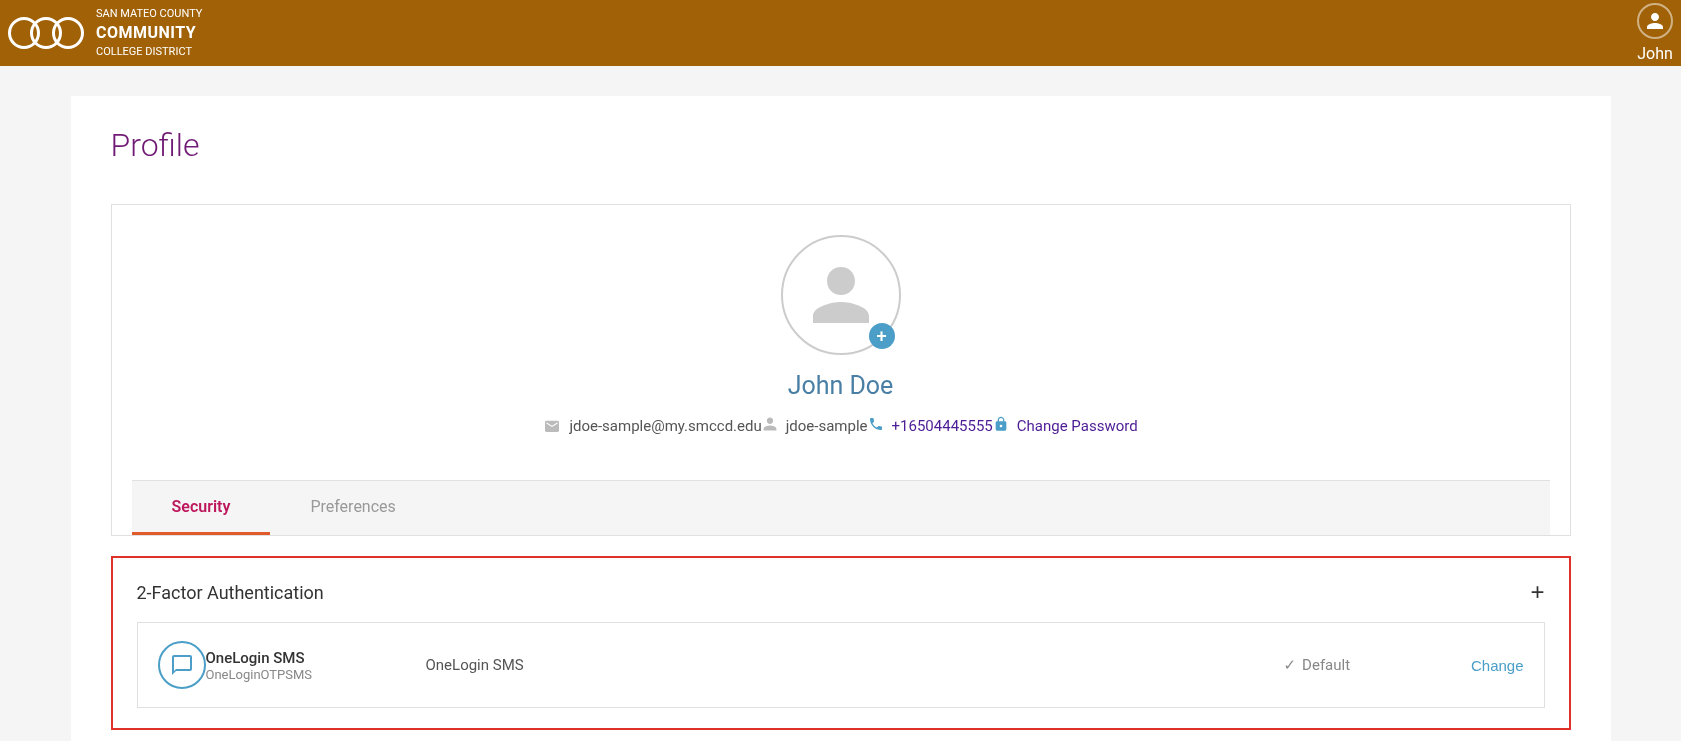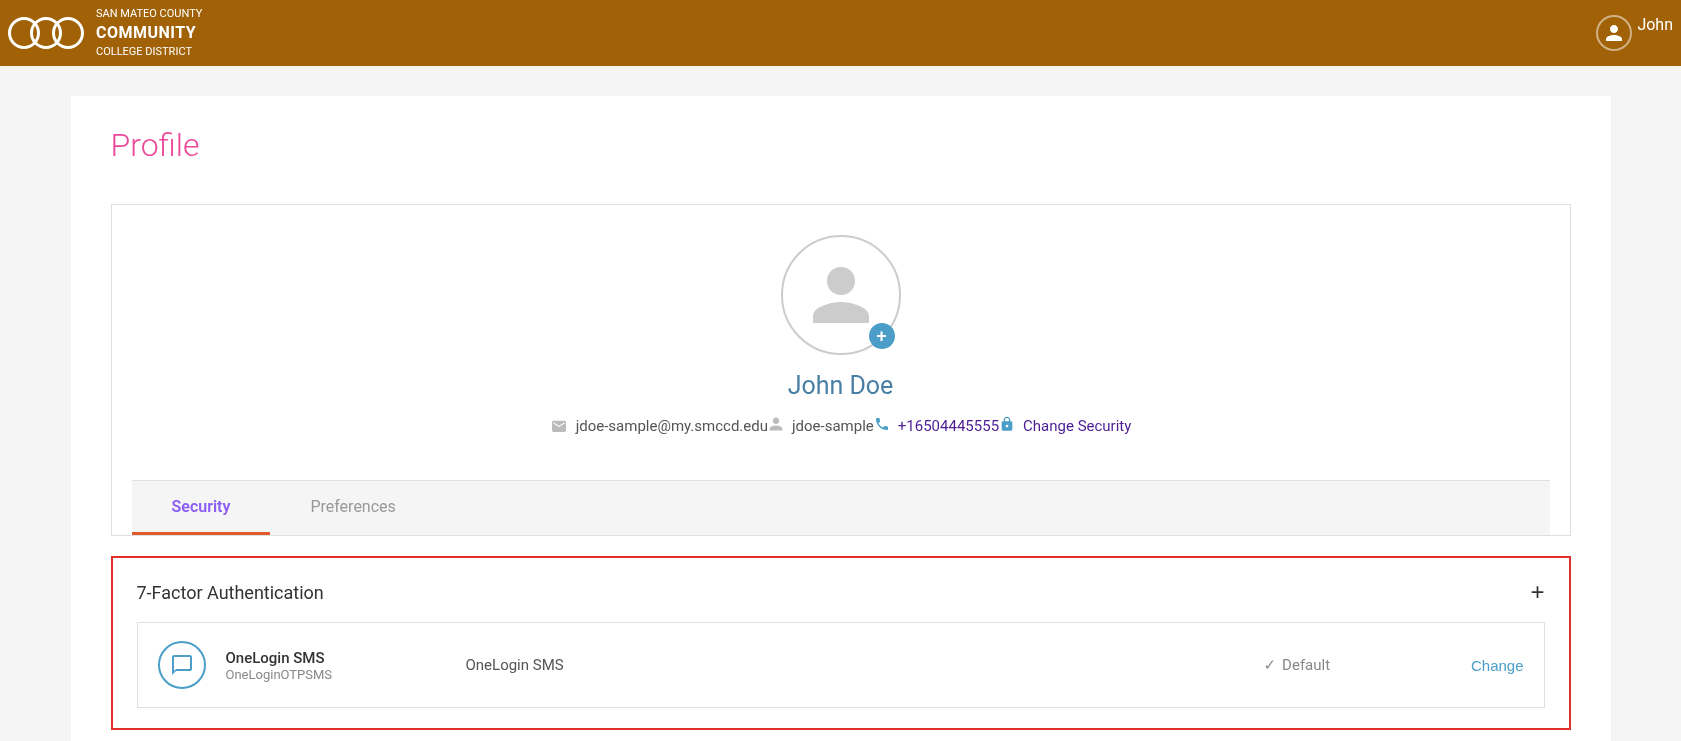--- a/index.html
+++ b/index.html
@@ -38,22 +38,24 @@
       font-weight: 400;
     }
     .logo-text strong {
       display: block;
       font-size: 16px;
       font-weight: 700;
       letter-spacing: 0.5px;
     }
     .header-user {
       display: flex;
+      align-items: center;
       gap: 5px;
       color: white;
+      flex-direction: column;
     }
     .header-avatar {
       width: 36px;
       height: 36px;
       border-radius: 50%;
       border: 2px solid rgba(255,255,255,0.5);
       display: flex;
       align-items: center;
       justify-content: center;
       color: white;
@@ -68,21 +70,21 @@
     .main {
       background: white;
       max-width: 1540px;
       margin: 30px auto;
       padding: 30px 40px;
     }
 
     .page-title {
       font-size: 32px;
       font-weight: 300;
-      color: #ec4899;
+      color: #701a75;
       margin-bottom: 20px;
     }
 
     .save-btn {
       position: absolute;
       top: 100px;
       right: 60px;
       background: #4a9ec7;
       color: white;
       border: none;
@@ -185,21 +187,21 @@
     }
     .tab {
       padding: 16px 40px;
       font-size: 16px;
       cursor: pointer;
       color: #999;
       border-bottom: 3px solid transparent;
       position: relative;
     }
     .tab.active {
-      color: #8b5cf6;
+      color: #be185d;
       font-weight: 600;
       border-bottom: 3px solid #e05a2b;
     }
 
     
     .section-card {
       border: 2px solid #e0302a;
       padding: 20px 24px;
       margin-bottom: 20px;
       background: white;
@@ -223,21 +225,20 @@
       color: #333;
       font-weight: 300;
     }
 
     
     .otp-row {
       border: 1px solid #e0e0e0;
       padding: 18px 20px;
       display: flex;
       align-items: center;
-      gap: 20px;
     }
     .otp-icon-wrap {
       width: 48px;
       height: 48px;
       border-radius: 50%;
       border: 2px solid #4a9ec7;
       display: flex;
       align-items: center;
       justify-content: center;
       flex-shrink: 0;
@@ -366,38 +367,38 @@
               </svg>
             </span>
             <span>+16504445555</span>
           </div>
           <div class="profile-info-item link-item">
             <span class="icon">
               <svg width="16" height="16" viewBox="0 0 24 24" fill="#4a9ec7">
                 <path d="M18 8h-1V6c0-2.76-2.24-5-5-5S7 3.24 7 6v2H6c-1.1 0-2 .9-2 2v10c0 1.1.9 2 2 2h12c1.1 0 2-.9 2-2V10c0-1.1-.9-2-2-2zm-6 9c-1.1 0-2-.9-2-2s.9-2 2-2 2 .9 2 2-.9 2-2 2zm3.1-9H8.9V6c0-1.71 1.39-3.1 3.1-3.1 1.71 0 3.1 1.39 3.1 3.1v2z"></path>
               </svg>
             </span>
-            <span>Change Security</span>
+            <span>Change Password</span>
           </div>
         </div>
       </div>
 
       <div class="tabs-bar">
         <div class="tab active">
           <span>Security</span>
         </div>
         <div class="tab">
           <span>Preferences</span>
         </div>
       </div>
     </div>
 
     <div class="section-card">
       <div class="section-header">
-        <span class="section-title">7-Factor Authentication</span>
+        <span class="section-title">2-Factor Authentication</span>
         <button class="add-btn">+</button>
       </div>
 
       <div class="otp-row">
         <div class="otp-icon-wrap">
           <svg class="otp-icon" width="24" height="24" viewBox="0 0 24 24" fill="#4a9ec7">
             <path d="M20 2H4c-1.1 0-2 .9-2 2v18l4-4h14c1.1 0 2-.9 2-2V4c0-1.1-.9-2-2-2zm0 14H6l-2 2V4h16v12z"></path>
           </svg>
         </div>
         <div class="otp-name-block">

